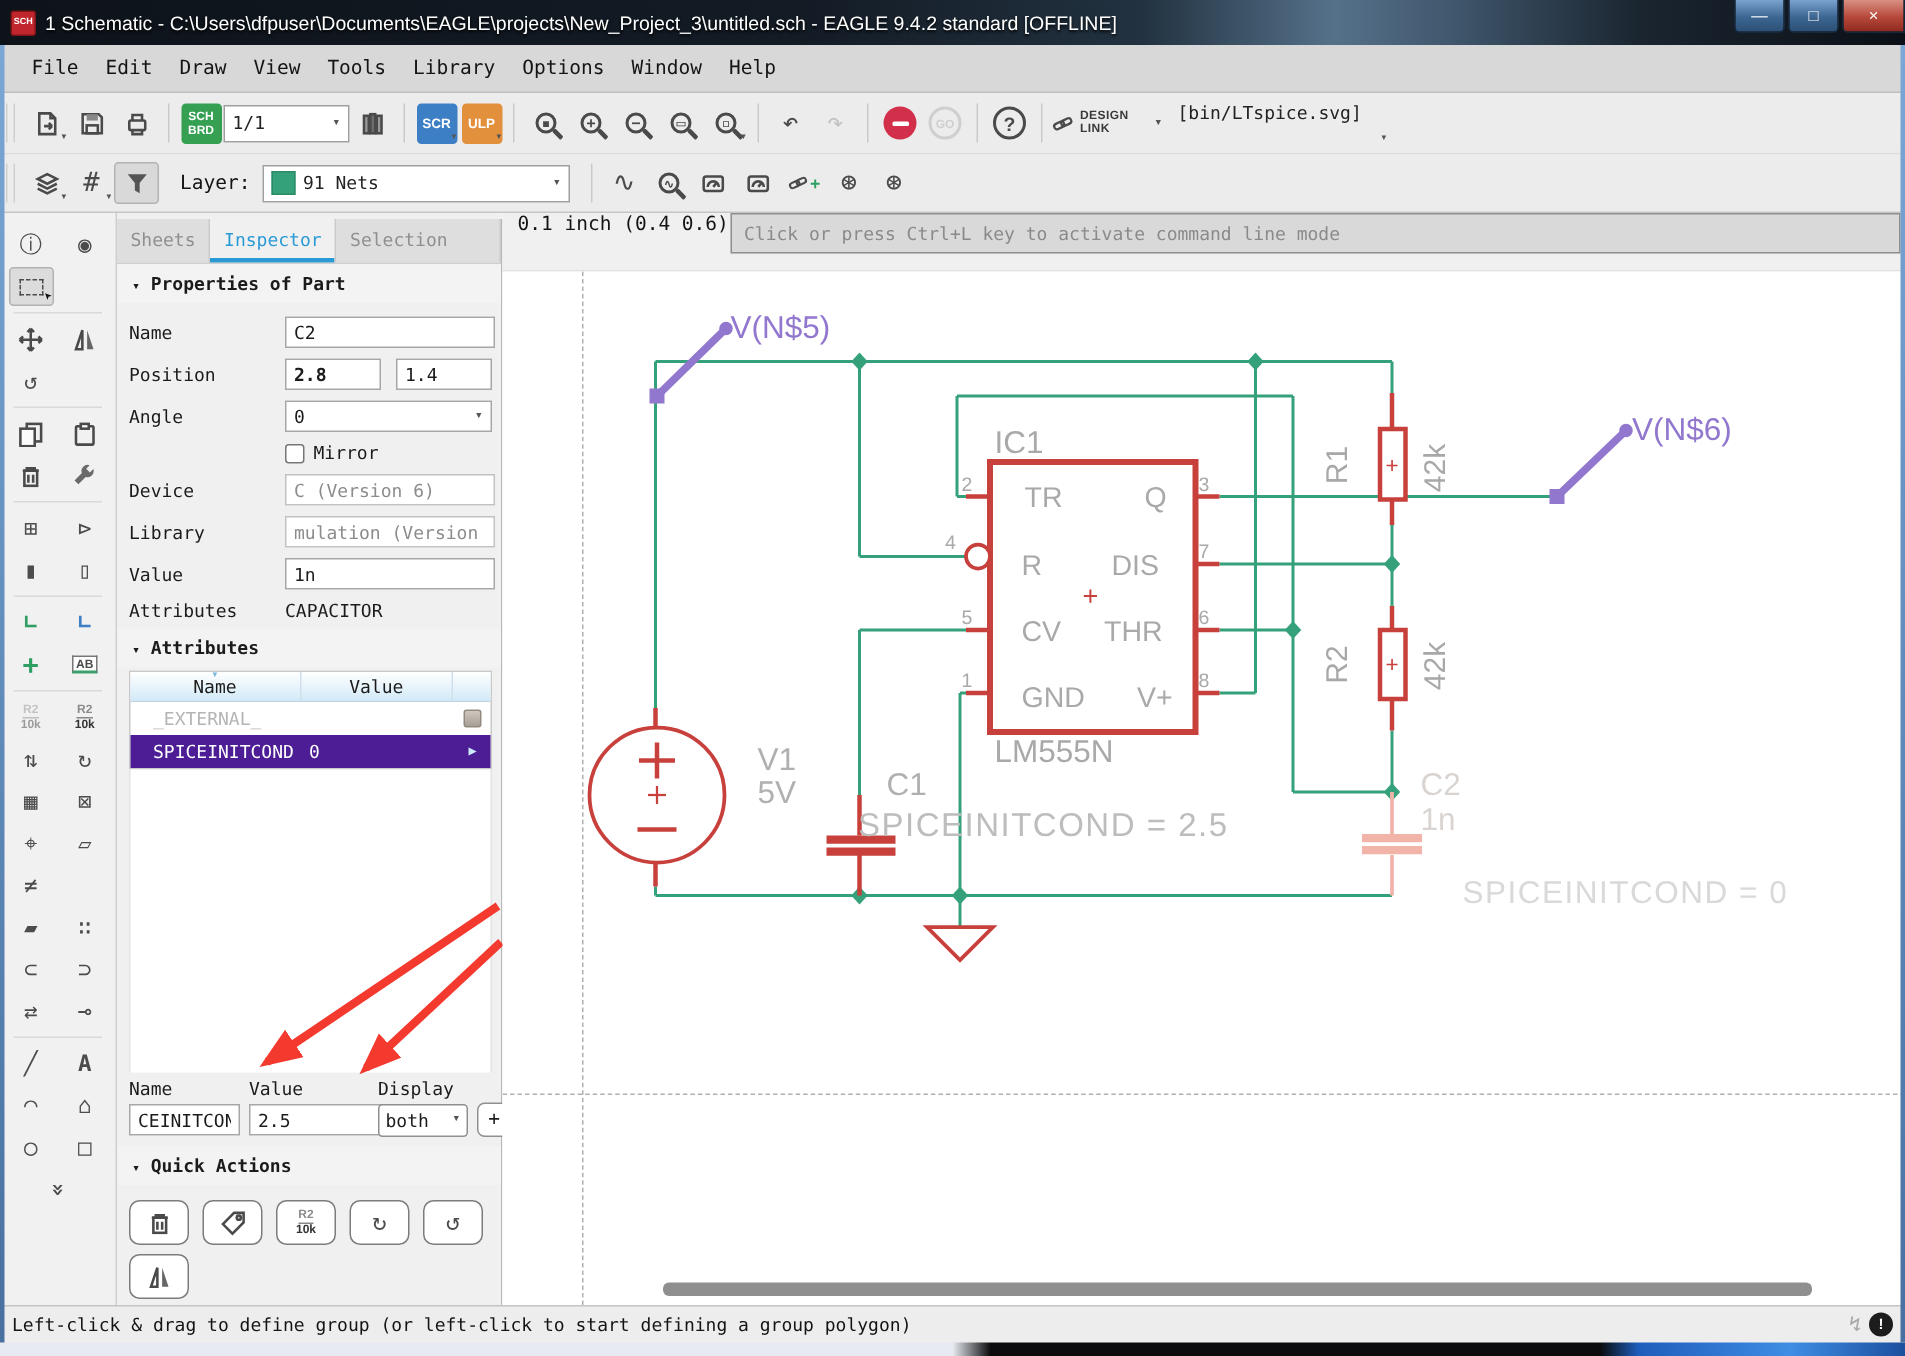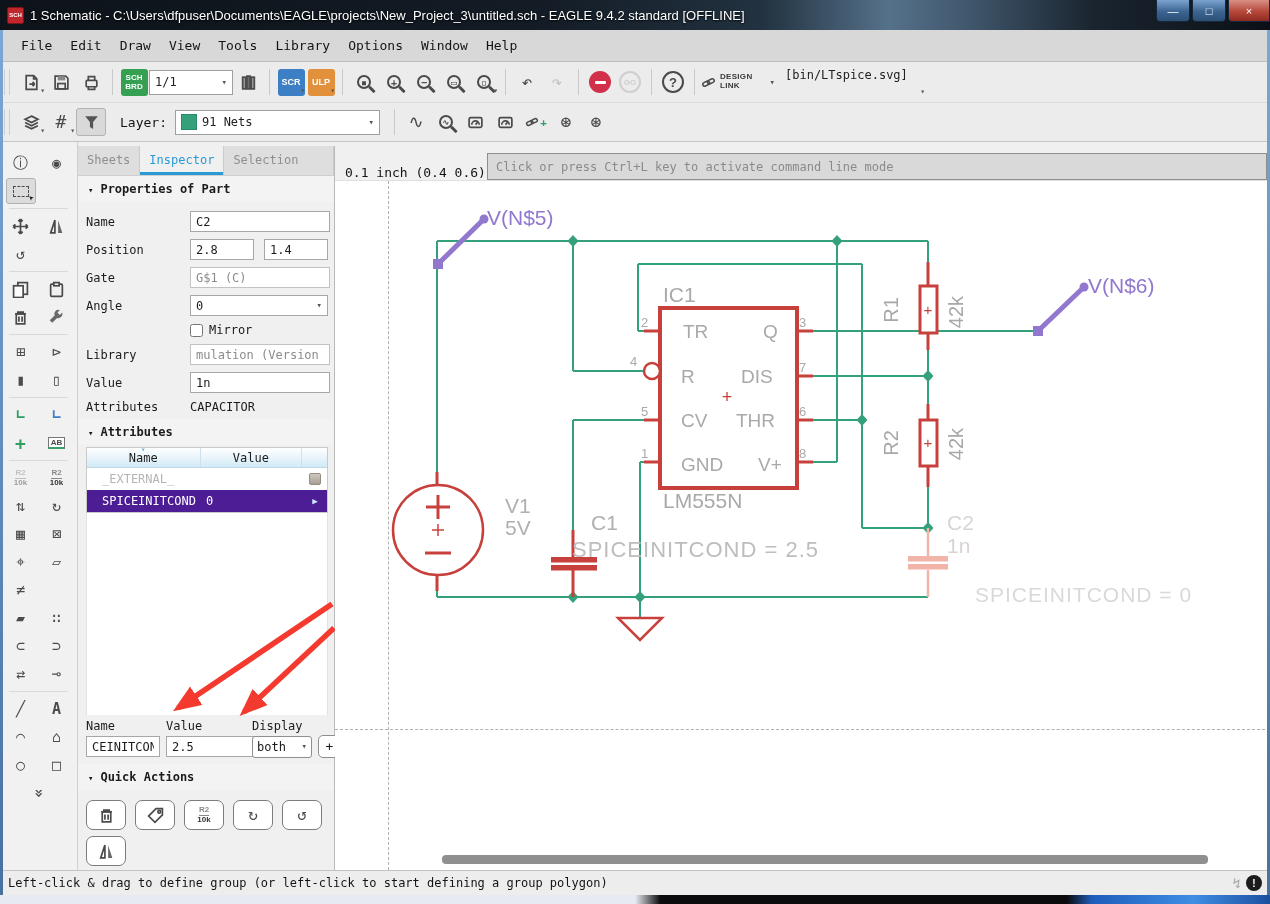--- a/index.html
+++ b/index.html
@@ -108,21 +108,21 @@
   .ed-controls .inp.v{width:91px}
   .combo-xs{width:60px;height:22px;border:1px solid #8f8f8f;border-radius:3px;background:#fff;display:flex;align-items:center;padding:0 4px}
   .plus-btn{width:23px;height:23px;border:1px solid #8f8f8f;border-radius:5px;background:#fff;display:flex;align-items:center;justify-content:center;font-size:13px}
   .qa{flex:none;padding:4px 8px 8px}
   .qa-row{display:flex;gap:9px;margin-top:6px}
   .qa-btn{width:40px;height:30px;border:1.5px solid #7c7c7c;border-radius:7px;background:#fff;display:flex;align-items:center;justify-content:center;color:#4c4c4c}
   .arrows-svg{position:absolute;left:0;top:450px;width:257px;height:145px;z-index:6;pointer-events:none}
 
   
   .canvas{position:absolute;top:142px;left:335px;width:935px;height:728px;background:#fff}
-  .canvas-top{height:39px;background:#f0f0f0;display:flex;align-items:flex-end;border-bottom:1px solid #e0e0e0}
+  .canvas-top{height:39px;background:#f0f0f0;display:flex;align-items:flex-start;border-bottom:1px solid #e0e0e0}
   .coord{width:152px;padding-left:10px;font-size:13px;color:#141414;flex:none}
   .cmdline{flex:1;height:27px;margin-right:3px;background:#d9d9d9;border:1px solid #8f8f8f;font:12px "DejaVu Sans Mono",monospace;color:#c2410c;padding:0 8px}
   .cmdline::placeholder{color:#8a8a8a;opacity:1}
   .canvas-area{position:relative;width:935px;height:689px;background:#fff;overflow:hidden}
   .dash-v{position:absolute;left:53px;top:0;height:689px;border-left:1px dashed #b0b0b0}
   .dash-h{position:absolute;left:0;top:548px;width:935px;border-top:1px dashed #b0b0b0}
   .hscroll{position:absolute;left:107px;top:674px;width:766px;height:9px;background:#8f8f8f;border-radius:4px}
   .schematic{position:absolute;left:0;top:0}
   .sch-label{font-family:"Liberation Sans",sans-serif}
 
@@ -618,37 +618,37 @@
       <span class="tri">▾</span><span>Properties of Part</span>
     </div>
 
     <div class="form">
       <div class="frow">
         <label>Name</label>
         <input class="inp" value="C2" style="">
       </div>
       <div class="frow">
         <label>Position</label>
-        <input class="inp half" style="margin-right: 10px;" value="2.8">
+        <input class="inp half" style="margin-right: 10px; font-weight: bold;" value="2.8">
         <input class="inp half" value="1.4" style="">
-      </div>
-      <div class="frow">
-        <label>Gate</label>
-        <input class="inp dis" value="G$1 (C)" style="">
       </div>
       <div class="frow">
         <label>Angle</label>
         <div class="combo-sm">
           <span>0</span>
           <span class="caret">▾</span>
         </div>
       </div>
       <div class="frow" style="margin-left:104px">
         <input type="checkbox" class="chk" style="">
         <span>Mirror</span>
+      </div>
+      <div class="frow">
+        <label>Device</label>
+        <input class="inp dis" value="C (Version 6)" style="">
       </div>
       <div class="frow">
         <label>Library</label>
         <input class="inp dis" value="mulation (Version 18)" style="">
       </div>
       <div class="frow">
         <label>Value</label>
         <input class="inp" value="1n" style="">
       </div>
       <div class="frow" style="margin-bottom:3px">

